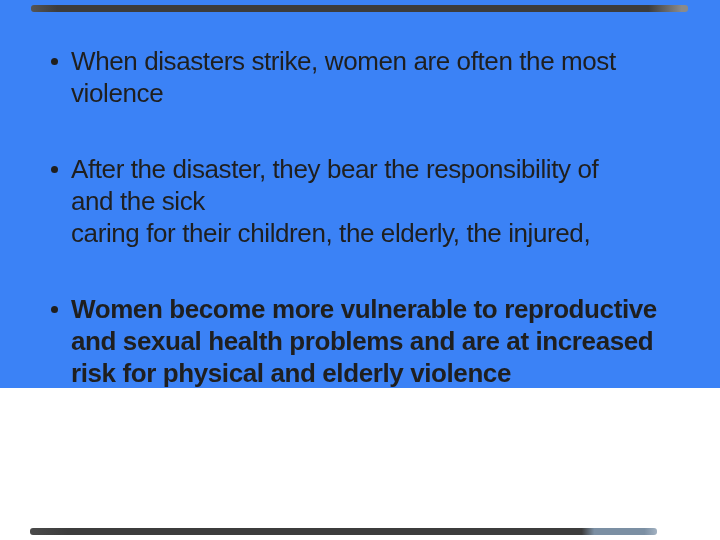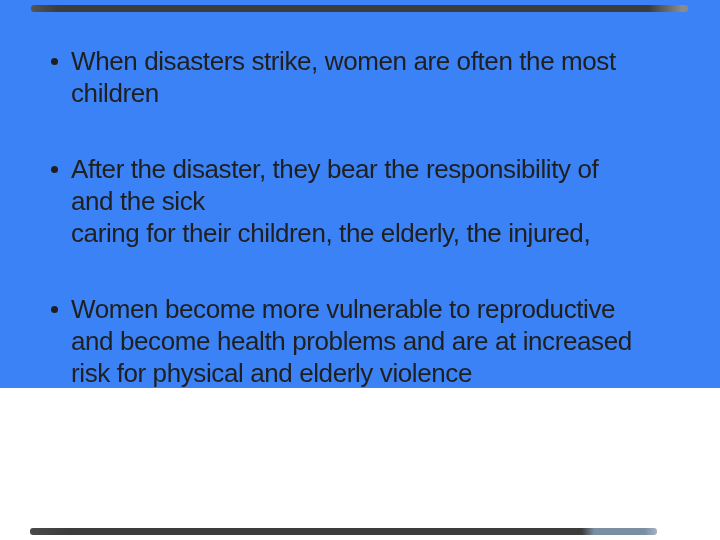--- a/index.html
+++ b/index.html
@@ -42,21 +42,21 @@
   }
   .bullet {
     position: relative;
     padding-left: 21px;
     margin-bottom: 44px;
     font-size: 26px;
     line-height: 32px;
     letter-spacing: -0.4px;
     color: #1f1f1f;
   }
-  .bullet:last-child { margin-bottom: 0; }
+  .bullet:last-child { margin-bottom: 0; font-weight: bold; }
   .marker {
     position: absolute;
     left: 1px;
     top: 13px;
     width: 7px;
     height: 7px;
     border-radius: 50%;
     background: #1f1f1f;
   }
   .line { display: block; white-space: nowrap; }
@@ -66,34 +66,34 @@
 
 <div class="slide">
 
   <div class="edge-bar top"></div>
 
   <div class="content">
 
     <div class="bullet">
       <span class="marker"></span>
       <span class="line">When disasters strike, women are often the most</span>
-      <span class="line">children</span>
+      <span class="line">violence</span>
     </div>
 
     <div class="bullet">
       <span class="marker"></span>
       <span class="line">After the disaster, they bear the responsibility of</span>
       <span class="line">and the sick</span>
       <span class="line">caring for their children, the elderly, the injured,</span>
     </div>
 
     <div class="bullet">
       <span class="marker"></span>
       <span class="line">Women become more vulnerable to reproductive</span>
-      <span class="line">and become health problems and are at increased</span>
+      <span class="line">and sexual health problems and are at increased</span>
       <span class="line">risk for physical and elderly violence</span>
     </div>
 
   </div>
 
   <div class="edge-bar bottom"></div>
 
 </div>
 
 </body></html>

